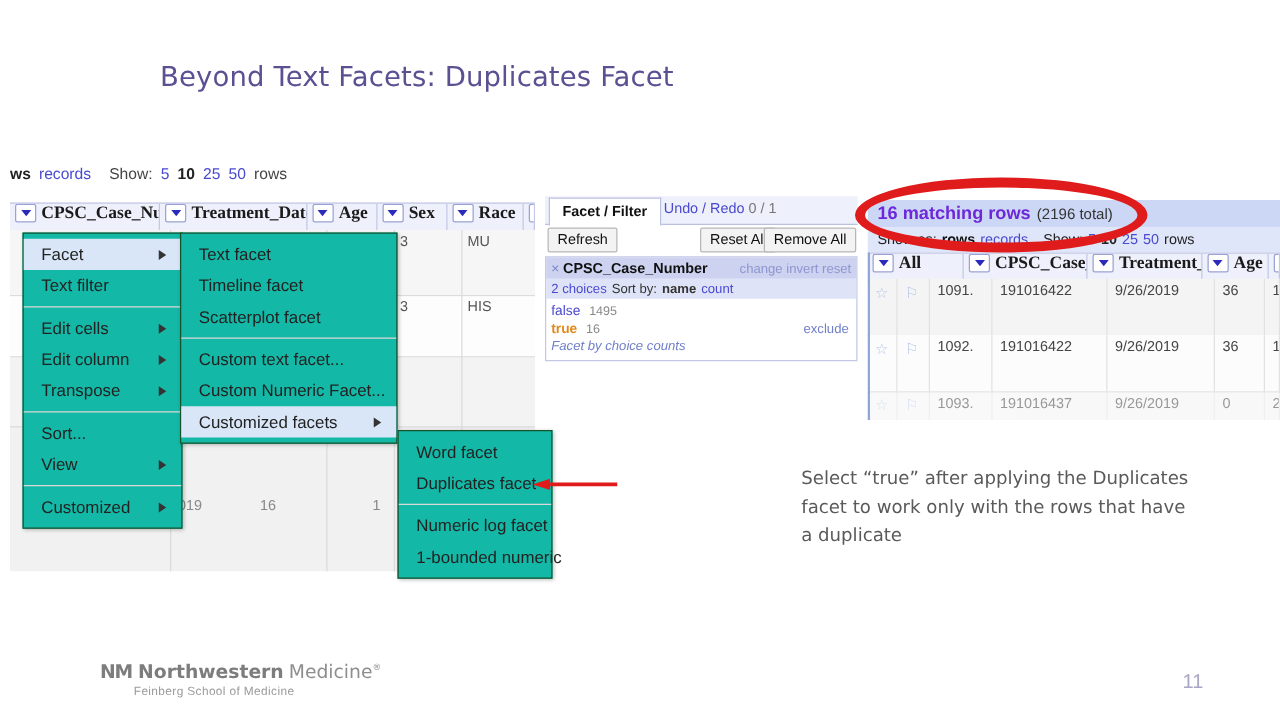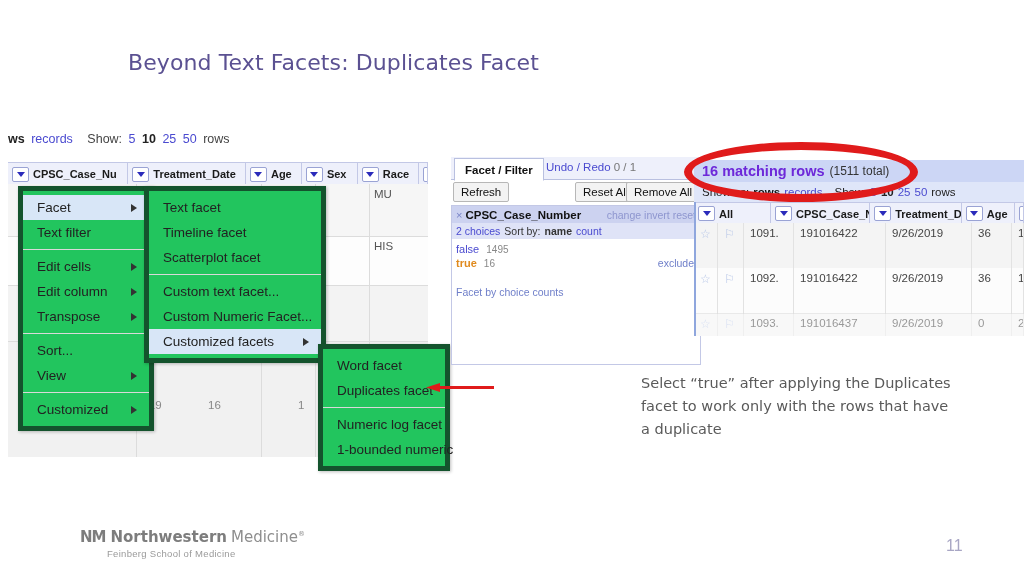--- a/index.html
+++ b/index.html
@@ -26,58 +26,58 @@
   #left-shot{left:8px;top:132px;width:420px;height:325px;}
   .l-rowsbar{position:absolute;left:0;top:0;height:22px;font-size:12.5px;color:#333;white-space:nowrap;}
   .l-rowsbar span{margin-right:3px;}
 
   .col-head-row{
     position:absolute;left:0;top:30px;height:22px;right:0;
     display:flex;align-items:stretch;
     background:#eef0fb;border-top:1px solid #c3c8e6;border-bottom:1px solid #c3c8e6;
   }
   .col-head{
-    display:flex;align-items:center;gap:4px;padding:0 4px;
-    border-right:1px solid #c3c8e6;font-size:11px;font-weight:bold;color:#1a1a1a;
-    white-space:nowrap;overflow:hidden;
+    display:flex;gap:4px;padding:0 4px;
+    border-right:1px solid #c3c8e6;font-size:14px;font-weight:bold;color:#1a1a1a;
+    white-space:nowrap;overflow:hidden;font-family:Liberation Serif, serif;
   }
   .caret{
     width:15px;height:13px;background:#fff;border:1px solid #9aa3d4;border-radius:2px;
     display:inline-flex;align-items:center;justify-content:center;flex:none;
   }
   .caret::after{
     content:"";width:0;height:0;border-left:4px solid transparent;border-right:4px solid transparent;
     border-top:5px solid #2b2bbb;
   }
 
   .grid-bg{position:absolute;left:0;top:52px;right:0;bottom:0;background:#f1f1f1;}
   .gline{position:absolute;top:0;bottom:0;width:1px;background:#dcdcdc;}
   .ghline{position:absolute;left:0;right:0;height:1px;background:#dcdcdc;}
   .cellv{position:absolute;font-size:11.5px;color:#555;}
   .rowwhite{position:absolute;left:0;right:0;background:#fcfcfc;}
 
   
   .menu{
-    position:absolute;background:#22c55e;border:5px solid #14532d;
+    position:absolute;background:#14b8a6;border:1px solid #14532d;
     box-shadow:1px 1px 3px rgba(0,0,0,.25);padding:4px 0;
   }
   .mi{
     position:relative;display:flex;align-items:center;justify-content:space-between;
     height:25px;padding:0 12px 0 14px;font-size:13.5px;color:#222;white-space:nowrap;
   }
   .mi.sel{background:#d8e6f7;}
   .mi .arr{width:0;height:0;border-top:4.5px solid transparent;border-bottom:4.5px solid transparent;border-left:6px solid #333;margin-left:18px;}
   .msep{height:1px;background:#d9d9d9;margin:4px 0;}
 
   #menu1{left:18px;top:186px;width:126px;}
   #menu2{left:144px;top:186px;width:172px;}
   #menu3{left:318px;top:344px;width:122px;}
 
   
-  #mid-shot{left:451px;top:157px;width:250px;height:208px;border:0;}
+  #mid-shot{left:436px;top:157px;width:250px;height:132px;border:0;}
   .tabs{position:absolute;left:0;top:0;right:0;height:22px;background:#eef0fb;border-bottom:1px solid #b9c0e0;}
   .tab{
     position:absolute;left:3px;top:1px;height:21px;padding:0 10px;background:#fff;
     border:1px solid #b9c0e0;border-bottom:1px solid #fff;
     font-size:11.5px;font-weight:bold;color:#111;display:flex;align-items:center;
   }
   .tab2{position:absolute;left:95px;top:4px;font-size:11.5px;white-space:nowrap;text-align:right;}
   .toolrow{position:absolute;left:0;top:23px;right:0;height:23px;}
   .btn{
     position:absolute;top:2px;height:18px;padding:0 7px;background:#f3f3f3;
@@ -89,21 +89,21 @@
     position:relative;height:17px;background:#ccd2f0;display:flex;align-items:center;
     padding:0 4px;font-size:11.5px;font-weight:bold;color:#111;
   }
   .facet-hd .x{color:#7a85c8;font-weight:normal;margin-right:3px;font-size:11px;}
   .facet-hd .acts{position:absolute;right:4px;font-weight:normal;color:#8e96cf;font-size:10.5px;}
   .facet-sort{height:16px;background:#dfe3f7;display:flex;align-items:center;padding:0 4px;font-size:10.5px;color:#333;gap:4px;}
   .facet-body{padding:3px 4px 0 4px;font-size:11px;}
   .frow{position:relative;height:14px;line-height:14px;}
   .frow .cnt{color:#888;margin-left:4px;font-size:10px;}
   .frow .exc{position:absolute;right:2px;color:#6f7fc9;font-size:10.5px;}
-  .fby{color:#6f7fc9;font-size:10.5px;margin-top:16px;}
+  .fby{color:#6f7fc9;font-size:10.5px;margin-top:1px;font-style:italic;}
 
   
   #right-shot{left:694px;top:160px;width:330px;height:176px;overflow:hidden;}
   .r-hd{position:absolute;left:0;top:0;right:0;height:22px;background:#ccd6f5;display:flex;align-items:center;padding-left:8px;}
   .r-hd .big{font-size:14.5px;font-weight:bold;color:#6d28d9;}
   .r-hd .tot{font-size:12px;color:#333;margin-left:5px;}
   .r-show{position:absolute;left:0;top:22px;right:0;height:20px;background:#dfe6f9;display:flex;align-items:center;padding-left:8px;font-size:11.5px;color:#222;gap:4px;white-space:nowrap;}
   .r-colhead{
     position:absolute;left:0;top:42px;right:0;height:21px;background:#eef0fb;
     border-top:1px solid #c3c8e6;border-bottom:1px solid #c3c8e6;display:flex;
@@ -313,21 +313,21 @@
           <span class="exc">exclude</span>
         </div>
         <div class="fby">Facet by choice counts</div>
       </div>
     </div>
   </div>
 
   <div class="shot" id="right-shot">
     <div class="r-hd">
       <span class="big">16 matching rows</span>
-      <span class="tot">(1511 total)</span>
+      <span class="tot">(2196 total)</span>
     </div>
     <div class="r-show">
       <span>Show as:</span>
       <span style="font-weight:bold;color:#111">rows</span>
       <span class="lnk">records</span>
       <span style="margin-left:8px">Show:</span>
       <span class="lnk">5</span>
       <span class="lnk-b">10</span>
       <span class="lnk">25</span>
       <span class="lnk">50</span>

